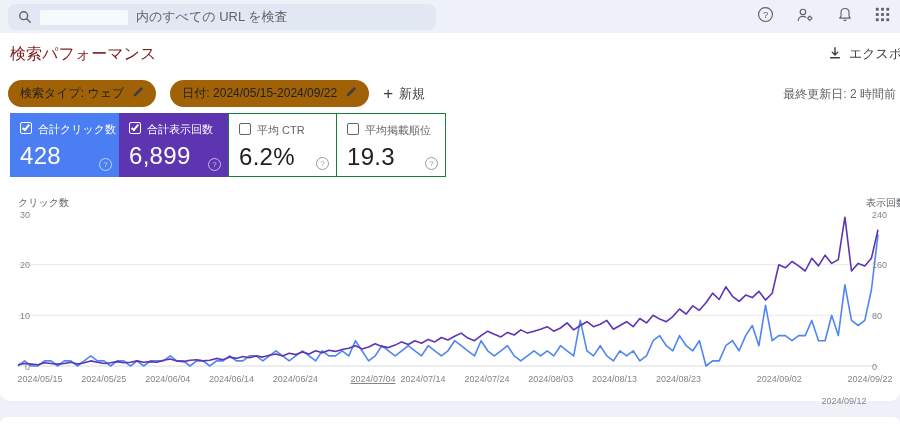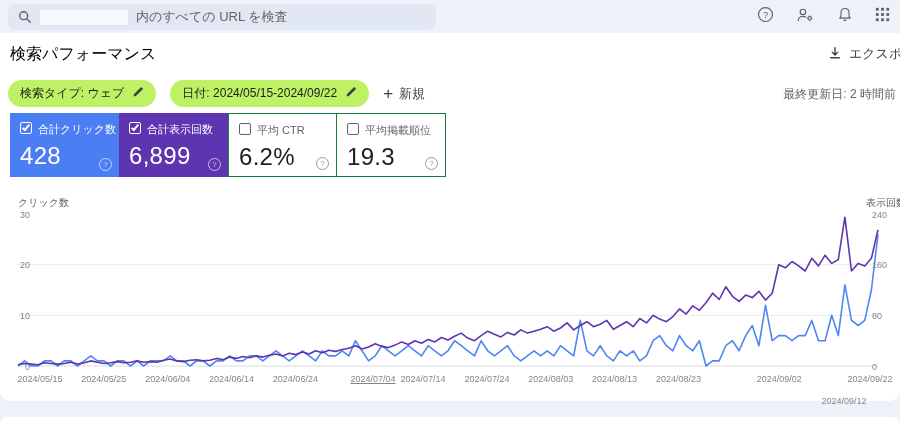--- a/index.html
+++ b/index.html
@@ -11,26 +11,26 @@
   .searchbox { position:absolute; left:8px; top:4px; width:428px; height:26px; background:#e2e8f3; border-radius:8px; display:flex; align-items:center; padding:0 10px; gap:8px; }
   .searchbox .mag { flex:0 0 auto; display:flex; }
   .redacted { width:88px; height:15px; background:#f7fafd; border-radius:2px; }
   .search-text { font-size:13px; color:#5f6368; white-space:nowrap; }
   .topbar-icons { position:absolute; right:10px; top:0; height:33px; display:flex; align-items:center; gap:22px; color:#5f6368; }
 
   
   .sheet { position:absolute; left:0; top:33px; width:900px; height:368px; background:#ffffff; border-radius:0 0 10px 10px; }
   .bottom-band { position:absolute; left:0; top:417px; width:900px; height:7px; background:#ffffff; border-radius:10px 10px 0 0; }
 
-  .page-title { position:absolute; left:10px; top:44px; font-size:16px; color:#000000; }
+  .page-title { position:absolute; left:10px; top:44px; font-size:16px; color:#7f1d1d; }
   .export-btn { position:absolute; left:828px; top:45px; display:flex; align-items:center; gap:7px; font-size:13px; color:#3c4043; white-space:nowrap; cursor:pointer; }
 
   
   .filter-row { position:absolute; left:8px; top:80px; display:flex; align-items:center; gap:14px; }
-  .chip { display:flex; align-items:center; gap:8px; background:#bef264; border-radius:16px; height:27px; padding:0 12px; font-size:12px; color:#202124; white-space:nowrap; cursor:pointer; }
+  .chip { display:flex; align-items:center; gap:8px; background:#a16207; border-radius:16px; height:27px; padding:0 12px; font-size:12px; color:#202124; white-space:nowrap; cursor:pointer; }
   .new-btn { display:flex; align-items:center; gap:6px; font-size:13px; color:#3c4043; white-space:nowrap; cursor:pointer; }
   .new-btn .plus { font-size:17px; font-weight:400; line-height:1; }
   .last-updated { position:absolute; right:4px; top:86px; font-size:12px; color:#5f6368; white-space:nowrap; }
 
   
   .cards { position:absolute; left:10px; top:113px; display:flex; }
   .card { position:relative; width:109px; height:64px; padding:9px 10px; cursor:pointer; }
   .card--clicks { background:#4c7ef3; color:#fff; }
   .card--impressions { background:#5e35b1; color:#fff; }
   .card--white { background:#fff; border:1px solid #15803d; color:#5f6368; }

